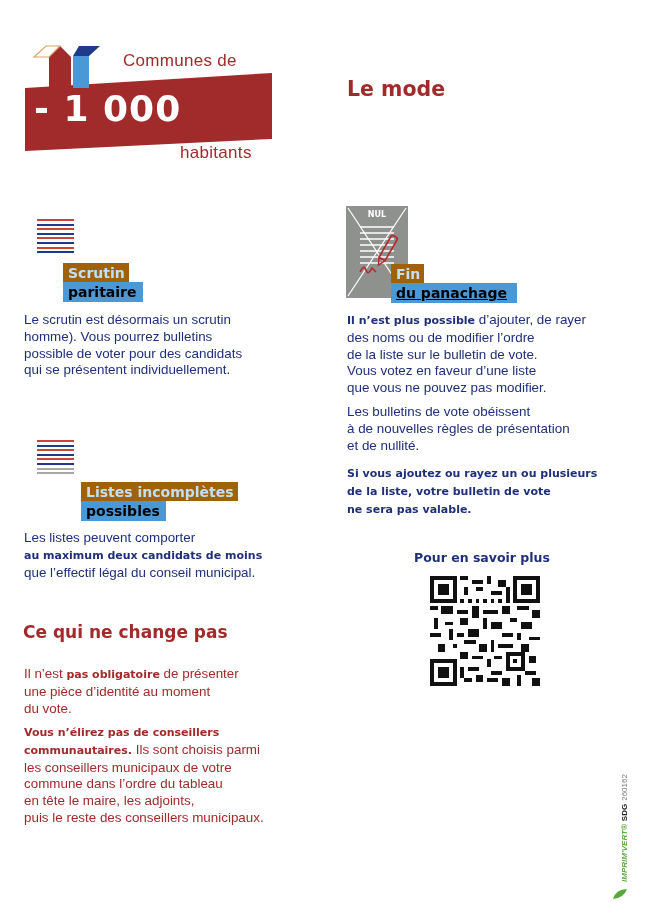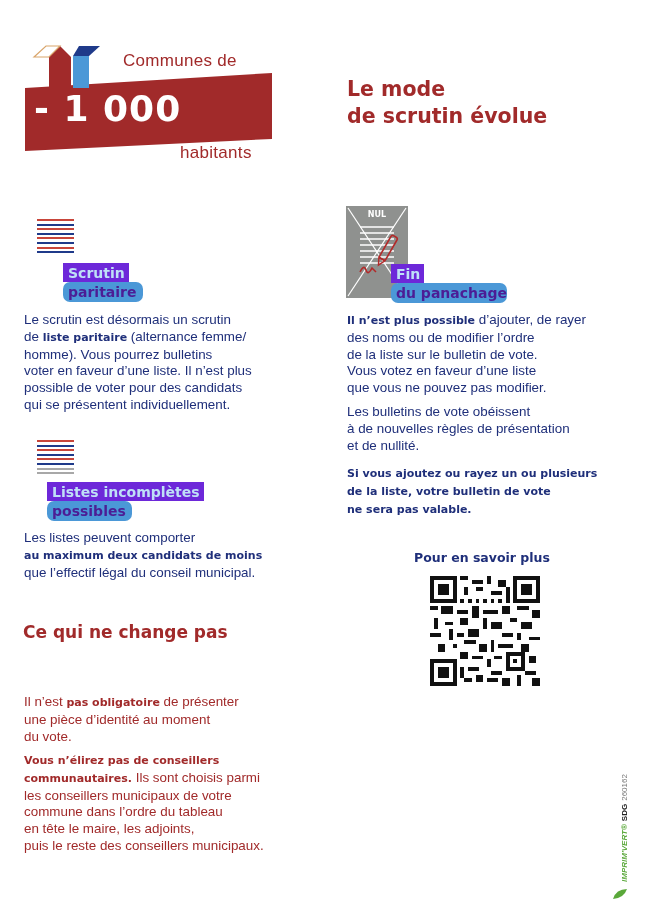--- a/index.html
+++ b/index.html
@@ -13,34 +13,34 @@
     #logo svg { position: absolute; left: 0; top: 0; }
     .logo-top-text { position: absolute; left: 123px; top: 51px; font-family: "Liberation Sans", sans-serif; font-size: 17px; color: #a12a2a; letter-spacing: 0.3px; }
     .logo-number { position: absolute; left: 34px; top: 88px; font-family: "DejaVu Sans", sans-serif; font-weight: bold; font-size: 36px; color: #ffffff; letter-spacing: 1px; }
     .logo-bottom-text { position: absolute; left: 180px; top: 143px; font-family: "Liberation Sans", sans-serif; font-size: 17px; color: #a12a2a; letter-spacing: 0.3px; }
 
     
     .main-title { left: 347px; top: 76px; font-family: "DejaVu Sans", sans-serif; font-weight: bold; font-size: 20.5px; line-height: 27px; color: #a12a2a; }
 
     
     .label { position: absolute; font-family: "DejaVu Sans", sans-serif; font-weight: bold; font-size: 14px; line-height: 18px; }
-    .label .l1 { display: inline-block; background: #6d28d9; color: #bfe0f7; padding: 1px 4px 0 5px; }
-    .label .l2 { display: inline-block; background: #4b98d7; color: #4c1d95; padding: 1px 6px 1px 5px; border-radius: 7px; }
+    .label .l1 { display: inline-block; background: #a16207; color: #bfe0f7; padding: 1px 4px 0 5px; }
+    .label .l2 { display: inline-block; background: #4b98d7; color: #000000; padding: 1px 6px 1px 5px; }
 
     .stripes { position: absolute; width: 37px; }
     .stripes span { display: block; height: 2px; margin-bottom: 2.6px; }
     .stripes .r { background: #c8453a; }
     .stripes .b { background: #1f3a8a; }
     .stripes .g { background: #a8a8a8; }
 
     .para { position: absolute; font-family: "Liberation Sans", sans-serif; font-size: 13.4px; line-height: 16.8px; color: #1f2f7a; }
     .para b { font-family: "DejaVu Sans", sans-serif; font-weight: bold; font-size: 11px; text-align: right; }
 
     .red-title { left: 23px; top: 622px; font-family: "DejaVu Sans", sans-serif; font-weight: bold; font-size: 17px; color: #a12a2a; }
-    .red-para { color: #a12a2a; margin-top: 28px; }
+    .red-para { color: #a12a2a; }
 
     
     #ballot { left: 346px; top: 206px; }
 
     .more { left: 414px; top: 550px; font-family: "DejaVu Sans", sans-serif; font-weight: bold; font-size: 12.5px; color: #1f2f7a; }
     #qr { left: 430px; top: 576px; }
 
     #imprint { left: 612px; top: 790px; width: 24px; height: 115px; }
     .imprint-text { position: absolute; left: 0; top: 0; transform-origin: 0 0; transform: translate(8px, 92px) rotate(-90deg); white-space: nowrap; font-family: "Liberation Sans", sans-serif; font-size: 8px; }
     .imprint-brand { color: #5aa83a; font-weight: bold; font-style: italic; }
@@ -62,57 +62,54 @@
     <rect x="73" y="56" width="16" height="32" fill="#4b98d7"></rect>
     <polygon points="73,56 79,46 100,46 89,56" fill="#1f3a8a"></polygon>
   </svg>
   <span class="logo-top-text">Communes de</span>
   <span class="logo-number">- 1 000</span>
   <span class="logo-bottom-text">habitants</span>
 </div>
 
 <div class="abs main-title">
   <div>Le mode</div>
-  <div>de scrutin évolue</div>
 </div>
 
 <div class="stripes" style="left:37px; top:219px;">
   <span class="r"></span>
     <span class="b"></span>
     <span class="r"></span>
     <span class="b"></span>
     <span class="r"></span>
     <span class="b"></span>
     <span class="r"></span>
     <span class="b"></span>
 </div>
 <div class="label" style="left:63px; top:263px;">
   <div><span class="l1">Scrutin</span></div>
   <div><span class="l2">paritaire</span></div>
 </div>
 <div class="para" style="left:24px; top:312px; width:300px;">
   <div>Le scrutin est désormais un scrutin</div>
-  <div><span>de </span><b>liste paritaire</b><span> (alternance femme/</span></div>
   <div>homme). Vous pourrez bulletins</div>
-  <div>voter en faveur d’une liste. Il n’est plus</div>
   <div>possible de voter pour des candidats</div>
   <div>qui se présentent individuellement.</div>
 </div>
 
 <div class="stripes" style="left:37px; top:440px;">
   <span class="r"></span>
     <span class="b"></span>
     <span class="r"></span>
     <span class="b"></span>
     <span class="r"></span>
     <span class="b"></span>
     <span class="g"></span>
     <span class="g"></span>
 </div>
-<div class="label" style="left:47px; top:482px;">
+<div class="label" style="left:81px; top:482px;">
   <div><span class="l1">Listes incomplètes</span></div>
   <div><span class="l2">possibles</span></div>
 </div>
 <div class="para" style="left:24px; top:530px; width:300px;">
   <div>Les listes peuvent comporter</div>
   <div><b>au maximum deux candidats de moins</b></div>
   <div>que l’effectif légal du conseil municipal.</div>
 </div>
 
 <div class="abs red-title">Ce qui ne change pas</div>
@@ -149,21 +146,21 @@
     <line x1="60" y1="2" x2="2" y2="90" stroke="#ffffff" stroke-width="1.2"></line>
     <path d="M14,66 Q18,58 20,64 Q22,70 26,62 L30,66" fill="none" stroke="#b22a2a" stroke-width="1.6"></path>
     <g transform="rotate(30 40 45)">
       <rect x="37" y="28" width="7" height="26" rx="2" fill="none" stroke="#b22a2a" stroke-width="1.6"></rect>
       <polygon points="37,54 44,54 40.5,61" fill="none" stroke="#b22a2a" stroke-width="1.4"></polygon>
     </g>
   </svg>
 </div>
 <div class="label" style="left:391px; top:264px;">
   <div><span class="l1">Fin</span></div>
-  <div><span class="l2" style="padding-right:0;">du panachage</span></div>
+  <div><span class="l2" style="padding-right:10px;text-decoration:underline;">du panachage</span></div>
 </div>
 
 <div class="para" style="left:347px; top:312px; width:290px;">
   <div><b>Il n’est plus possible</b><span> d’ajouter, de rayer</span></div>
   <div>des noms ou de modifier l’ordre</div>
   <div>de la liste sur le bulletin de vote.</div>
   <div>Vous votez en faveur d’une liste</div>
   <div>que vous ne pouvez pas modifier.</div>
 </div>
 

